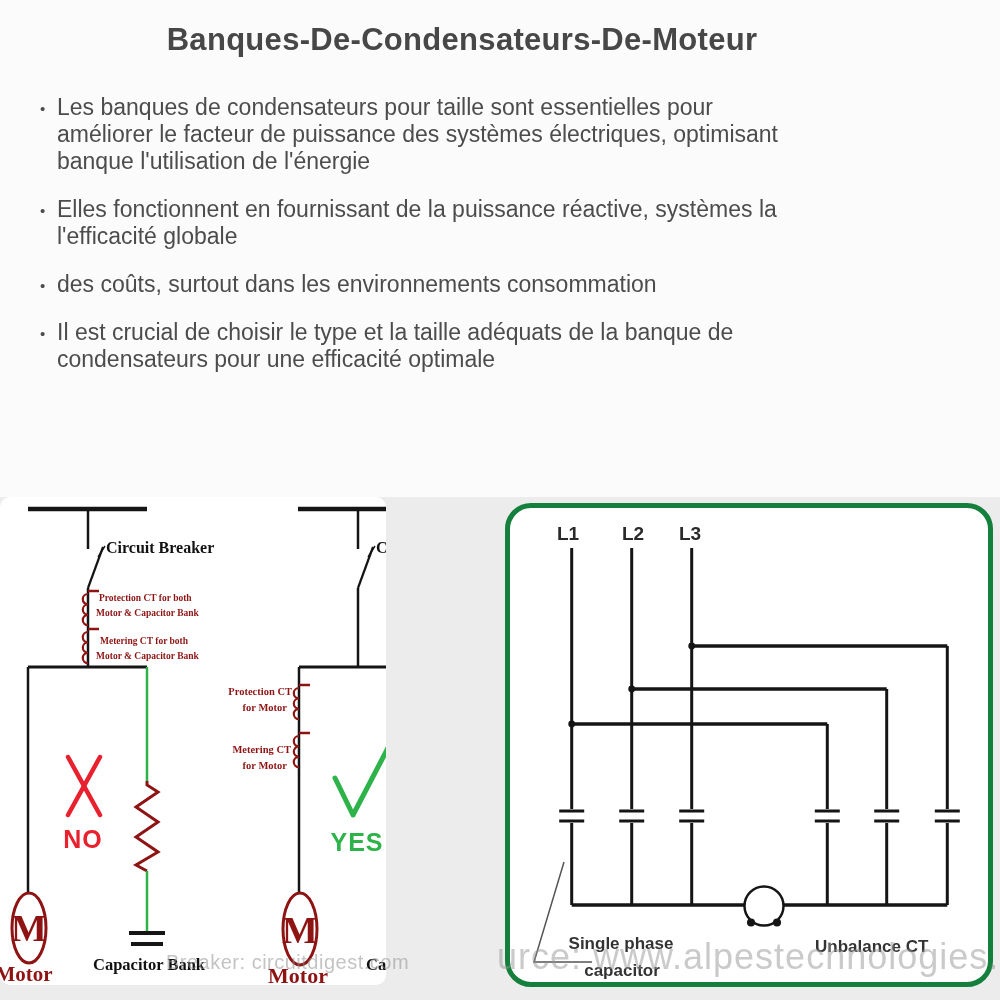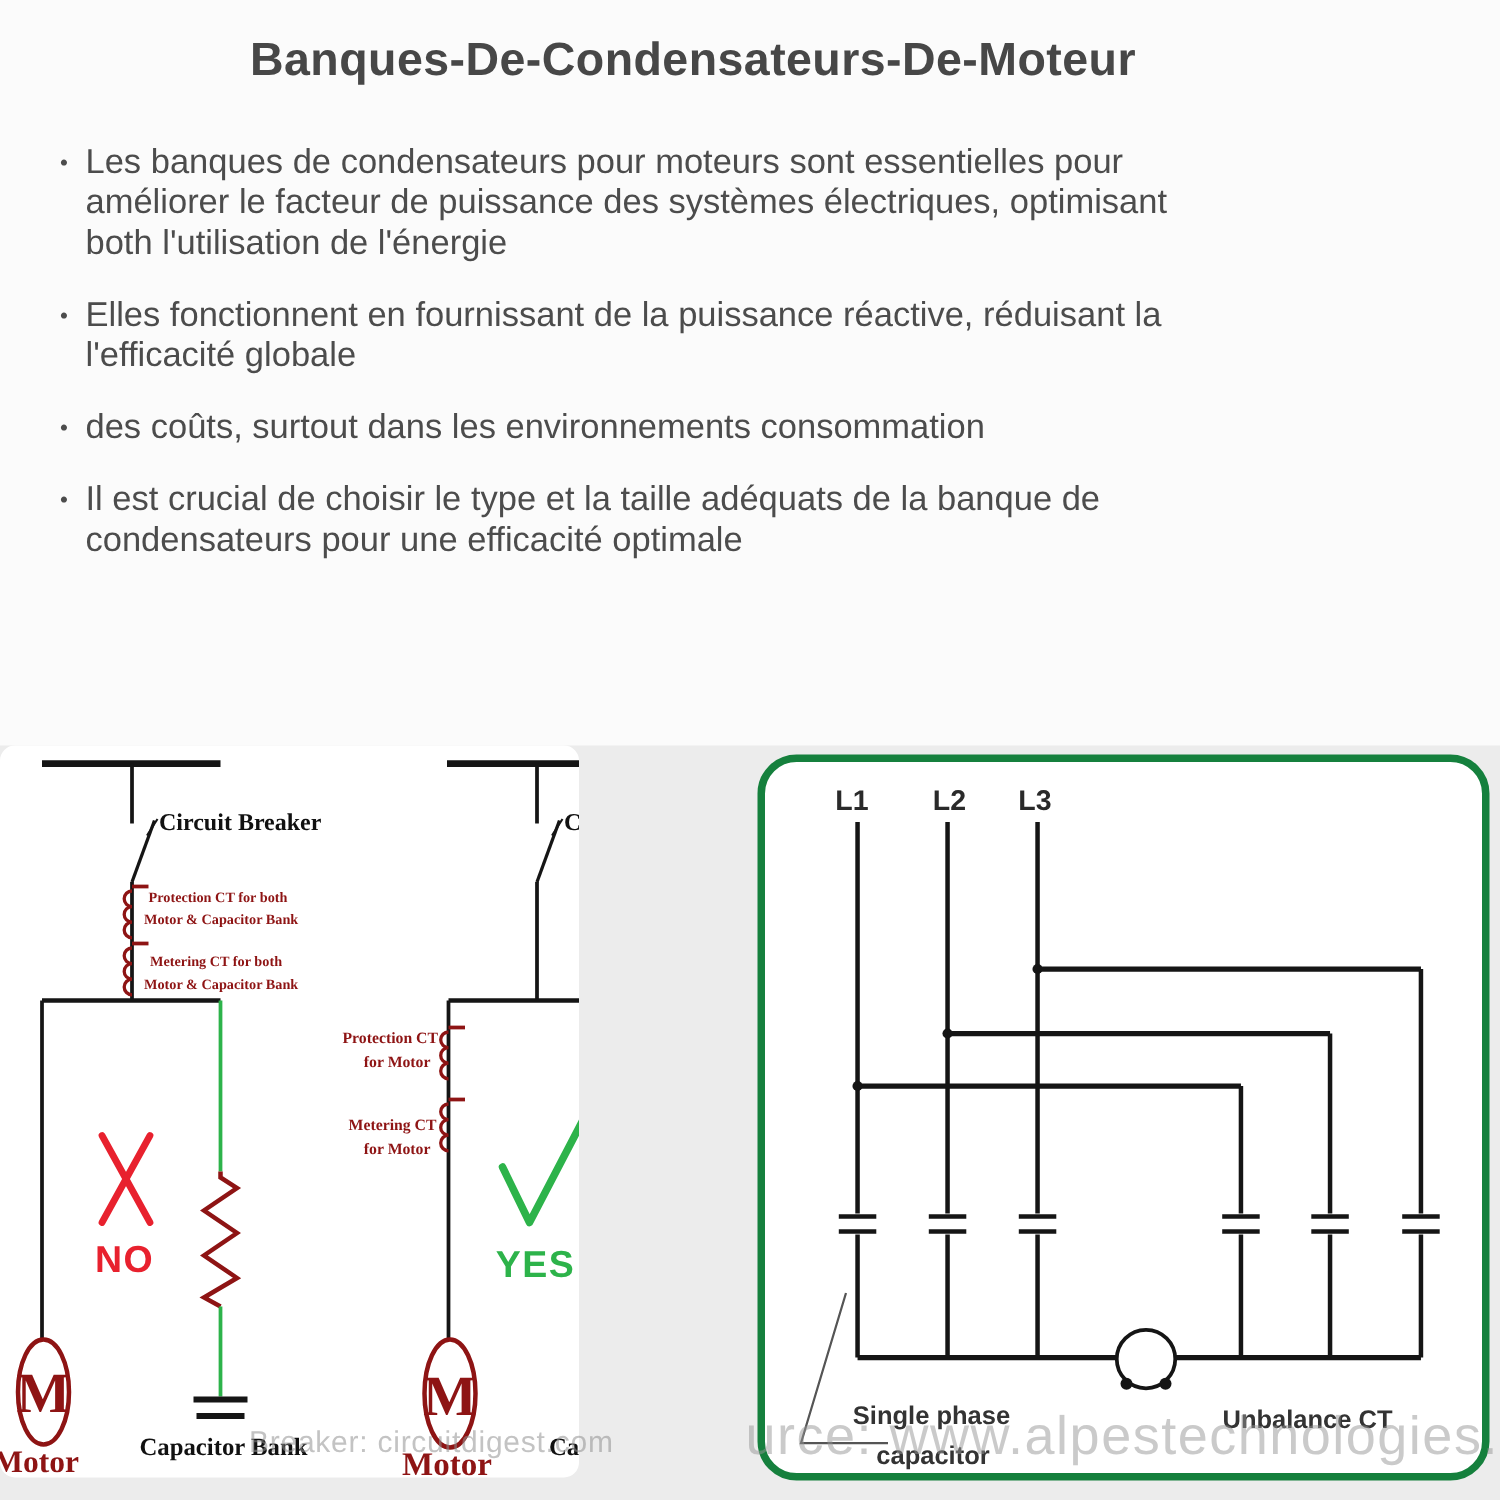--- a/index.html
+++ b/index.html
@@ -46,27 +46,27 @@
 </head>
 <body>
 
 <div class="page">
 
   <h1 class="title">Banques-De-Condensateurs-De-Moteur</h1>
 
   <ul class="bullets">
     <li>
       <span class="mark">•</span>
-      <div>Les banques de condensateurs pour moteurs sont essentielles pour</div>
+      <div>Les banques de condensateurs pour taille sont essentielles pour</div>
       <div>améliorer le facteur de puissance des systèmes électriques, optimisant</div>
-      <div>both l'utilisation de l'énergie</div>
-    </li>
-    <li>
-      <span class="mark">•</span>
-      <div>Elles fonctionnent en fournissant de la puissance réactive, réduisant la</div>
+      <div>banque l'utilisation de l'énergie</div>
+    </li>
+    <li>
+      <span class="mark">•</span>
+      <div>Elles fonctionnent en fournissant de la puissance réactive, systèmes la</div>
       <div>l'efficacité globale</div>
     </li>
     <li>
       <span class="mark">•</span>
       <div>des coûts, surtout dans les environnements consommation</div>
     </li>
     <li>
       <span class="mark">•</span>
       <div>Il est crucial de choisir le type et la taille adéquats de la banque de</div>
       <div>condensateurs pour une efficacité optimale</div>

